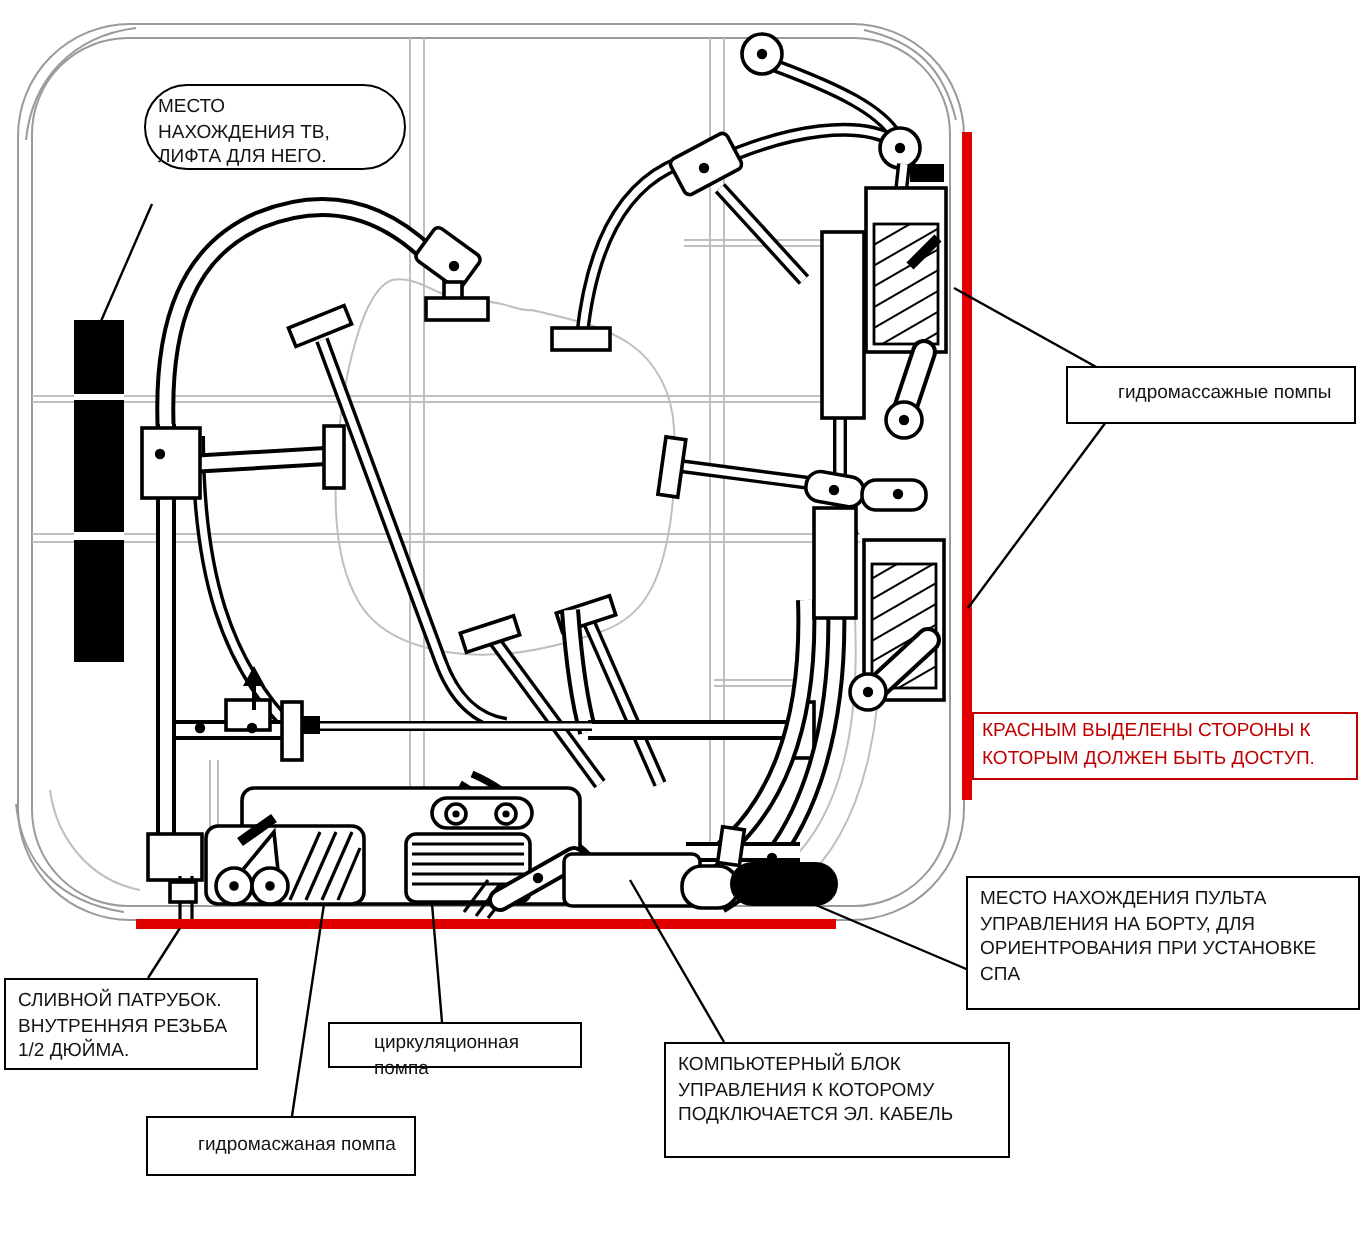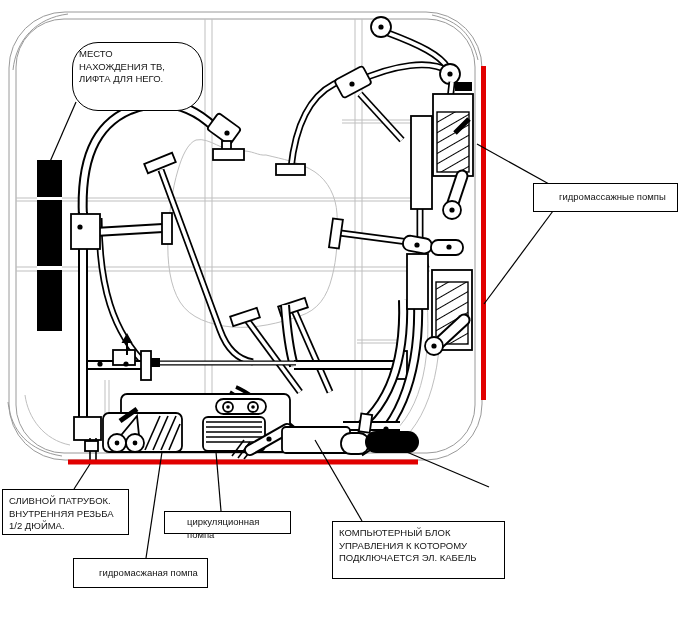--- a/index.html
+++ b/index.html
@@ -255,27 +255,33 @@
     <line class="leader" x1="549" y1="184" x2="477" y2="144"></line>
     <line class="leader" x1="553" y1="211" x2="484" y2="304"></line>
     <line class="leader" x1="489" y1="487" x2="402" y2="450"></line>
     <line class="leader" x1="74" y1="489" x2="90" y2="464"></line>
     <line class="leader" x1="221" y1="511" x2="216" y2="452"></line>
     <line class="leader" x1="146" y1="558" x2="162" y2="452"></line>
     <line class="leader" x1="362" y1="521" x2="315" y2="440"></line>
   </g>
 </svg>
 
-<div class="callout" style="left:72px;top:42px;width:131px;height:69px;border-radius:26px;">МЕСТО
+<div class="callout" style="left:72px;top:42px;width:131px;height:43px;border-radius:26px;">МЕСТО
 НАХОЖДЕНИЯ ТВ,
 ЛИФТА ДЛЯ НЕГО.</div>
 
 <div class="callout vcenter" style="left:533px;top:183px;width:145px;height:29px;">гидромассажные помпы</div>
 
-
+<div class="callout red" style="left:486px;top:356px;width:193px;height:34px;">КРАСНЫМ ВЫДЕЛЕНЫ СТОРОНЫ К
+КОТОРЫМ ДОЛЖЕН БЫТЬ ДОСТУП.</div>
+
+<div class="callout" style="left:483px;top:438px;width:197px;height:67px;">МЕСТО НАХОЖДЕНИЯ ПУЛЬТА
+УПРАВЛЕНИЯ НА БОРТУ, ДЛЯ
+ОРИЕНТРОВАНИЯ ПРИ УСТАНОВКЕ
+СПА</div>
 
 <div class="callout" style="left:2px;top:489px;width:127px;height:46px;">СЛИВНОЙ ПАТРУБОК.
 ВНУТРЕННЯЯ РЕЗЬБА
 1/2 ДЮЙМА.</div>
 
 <div class="callout" style="left:164px;top:511px;width:127px;height:23px;padding:4px 22px;">циркуляционная помпа</div>
 
 <div class="callout vcenter" style="left:73px;top:558px;width:135px;height:30px;">гидромасжаная помпа</div>
 
 <div class="callout" style="left:332px;top:521px;width:173px;height:58px;">КОМПЬЮТЕРНЫЙ БЛОК

